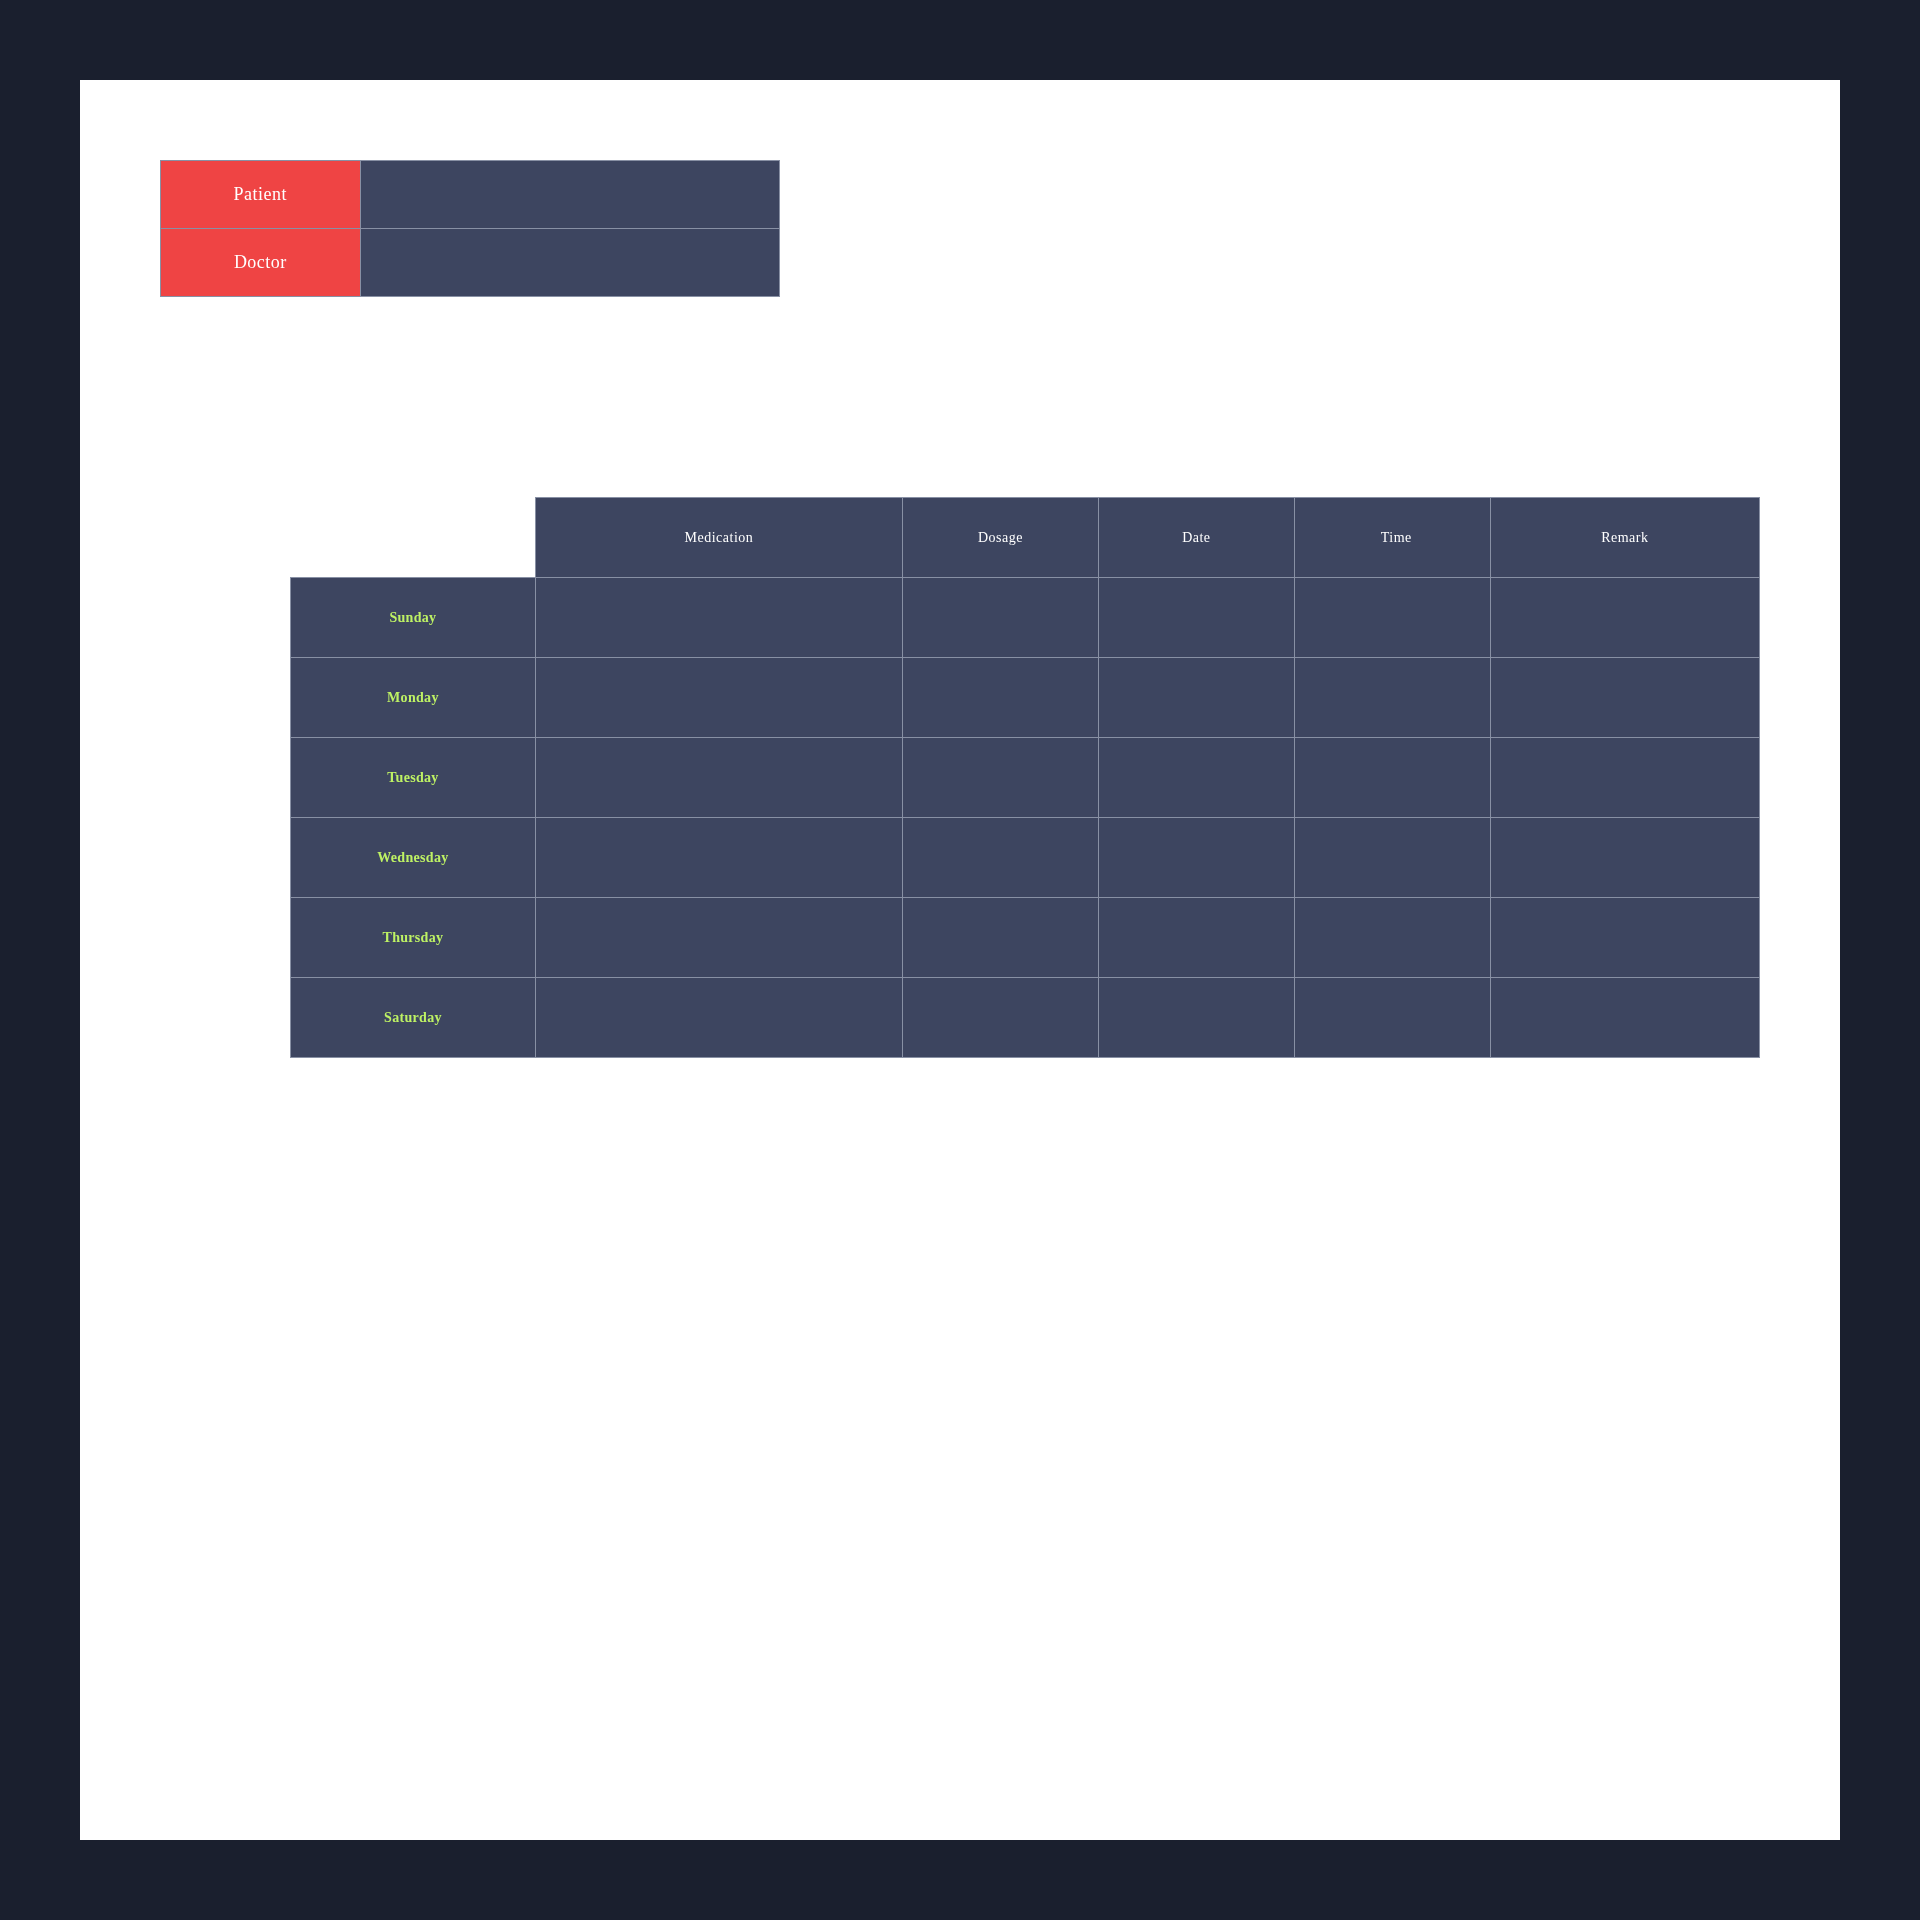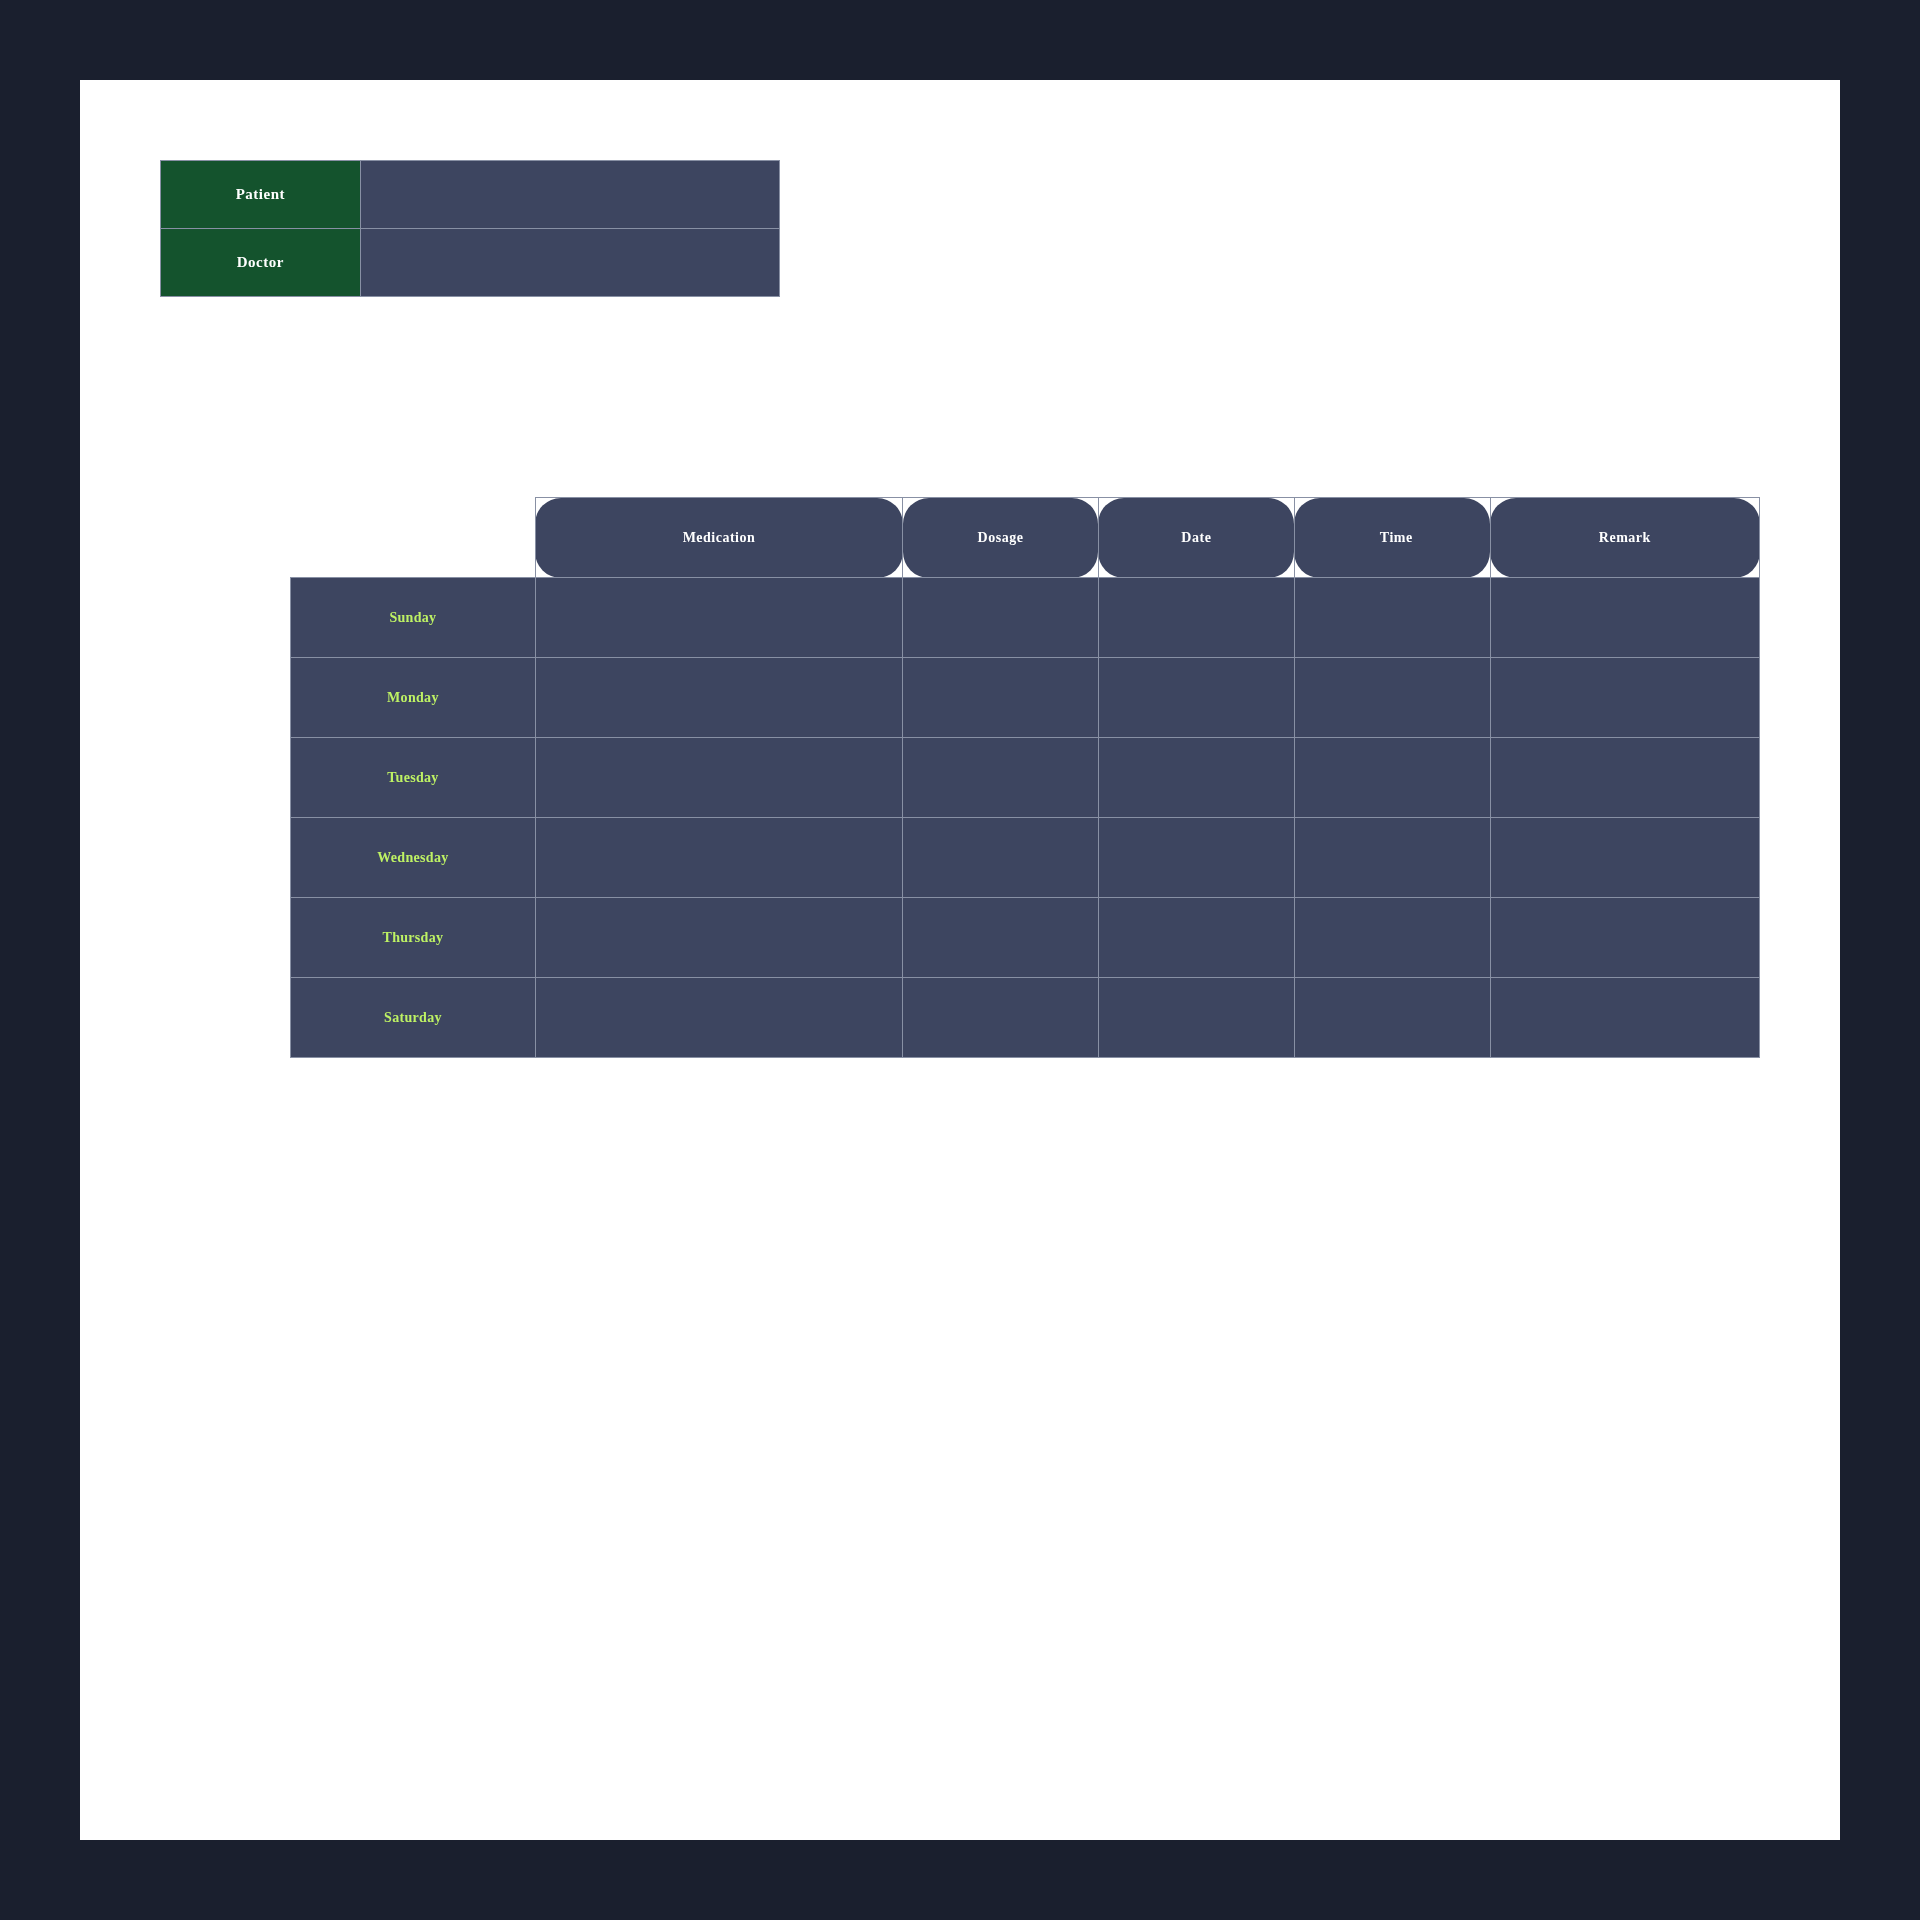--- a/index.html
+++ b/index.html
@@ -30,25 +30,25 @@
       width: 620px;
       margin-bottom: 200px;
     }
 
     .info-table td {
       border: 1.5px solid #8890a4;
       height: 68px;
     }
 
     .info-label {
-      background-color: #14532d;
+      background-color: #ef4444;
       color: #ffffff;
       font-family: Georgia, serif;
-      font-size: 15px;
-      font-weight: bold;
+      font-size: 18px;
+      font-weight: normal;
       text-align: center;
       width: 200px;
       letter-spacing: 0.5px;
     }
 
     .info-value {
       background-color: #3d4560;
       width: 420px;
     }
 
@@ -74,24 +74,23 @@
       width: 200px;
       border: none !important;
       background-color: transparent;
     }
 
     .col-header {
       background-color: #3d4560;
       color: #ffffff;
       font-family: Georgia, serif;
       font-size: 14px;
-      font-weight: bold;
+      font-weight: normal;
       text-align: center;
       letter-spacing: 0.5px;
-      border-radius: 26px;
     }
 
     .day-cell {
       background-color: #3d4560;
       color: #bef264;
       font-family: Georgia, serif;
       font-size: 14px;
       font-weight: bold;
       text-align: center;
       width: 200px;

